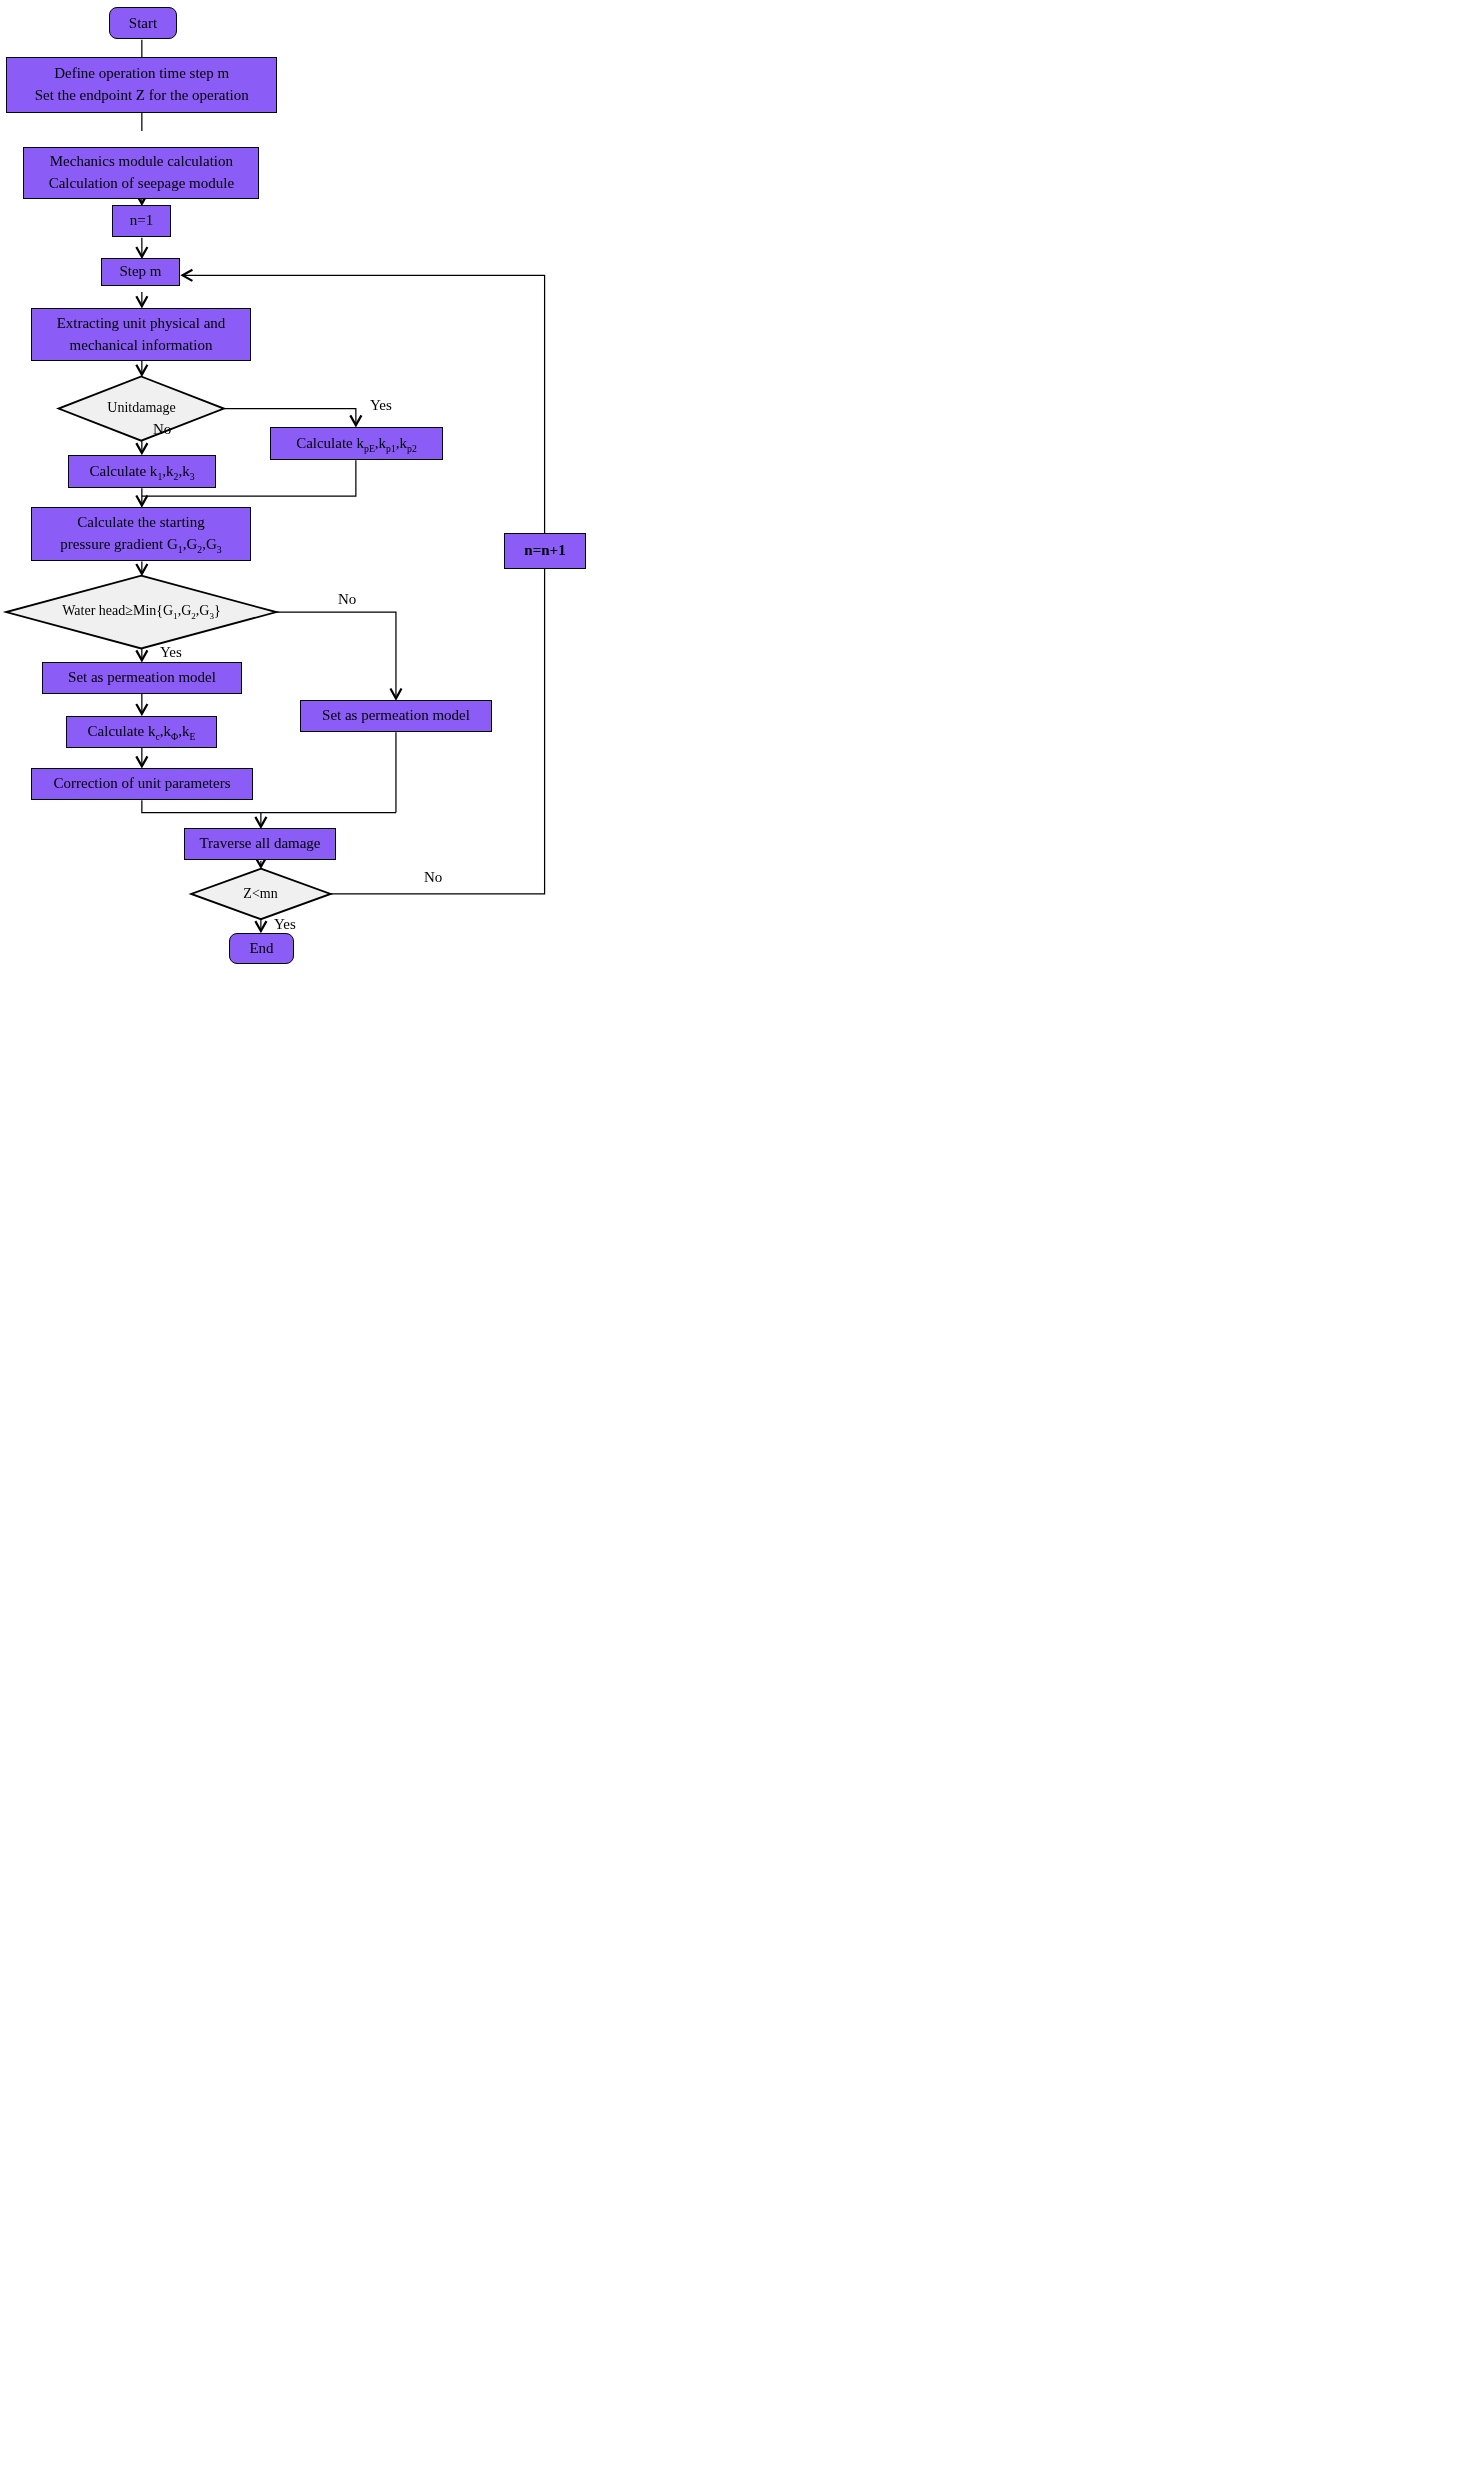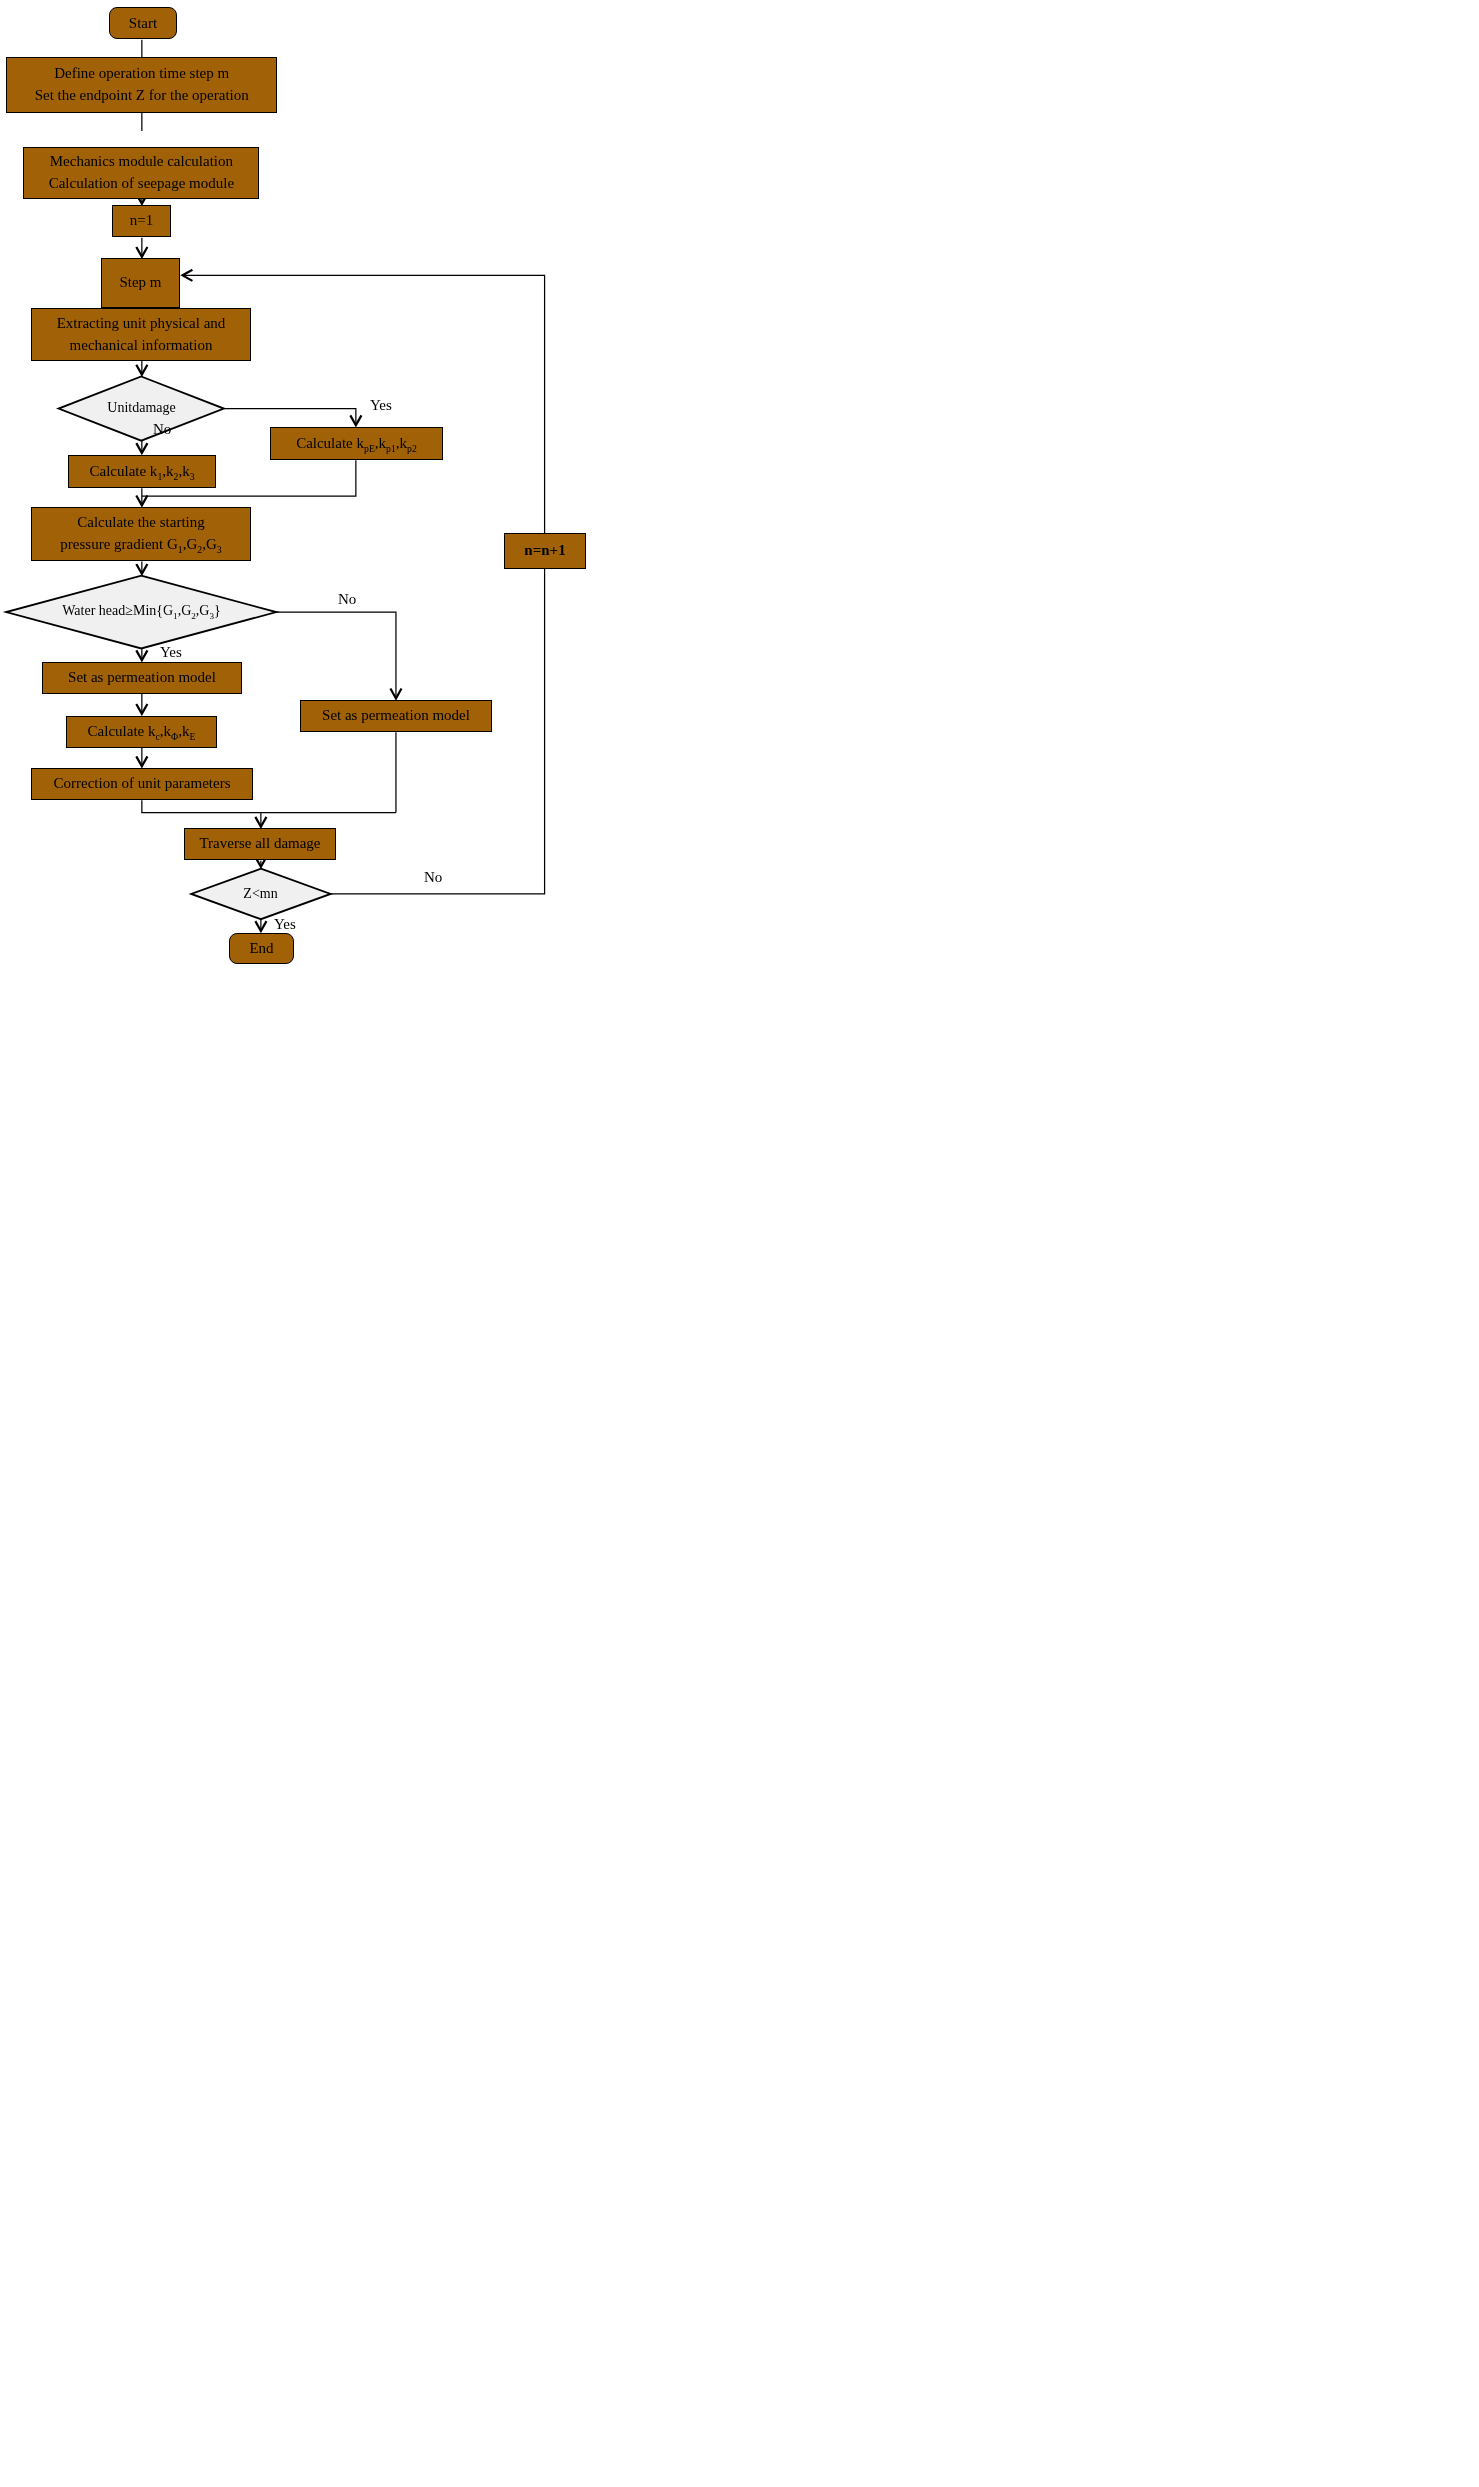--- a/index.html
+++ b/index.html
@@ -9,21 +9,21 @@
     background:#ffffff;
     font-family:"Liberation Serif","DejaVu Serif",serif;
     color:#000;
     overflow:hidden;
   }
   .wires{position:absolute;left:0;top:0;}
   .wire{stroke:#000;stroke-width:2;fill:none;}
   .shape{fill:#f0f0f0;stroke:#000;stroke-width:3;}
   .node{
     position:absolute;box-sizing:border-box;
-    background:#a16207;border:1.9px solid #000;
+    background:#8b5cf6;border:1.9px solid #000;
     display:flex;flex-direction:column;
     align-items:center;justify-content:center;
     text-align:center;font-size:15px;line-height:1.45;
   }
   .terminator{border-radius:8px;}
   .bold{font-weight:700;}
   .dtext{
     position:absolute;display:flex;
     align-items:center;justify-content:center;text-align:center;
     font-size:14px;line-height:1.45;pointer-events:none;
@@ -87,21 +87,21 @@
 
   <div class="node" style="left:23.4px;top:147px;width:236px;height:52px">
     <span class="ln">Mechanics module calculation</span>
     <span class="ln">Calculation of seepage module</span>
   </div>
 
   <div class="node" style="left:112px;top:205px;width:59px;height:32px">
     <span>n=1</span>
   </div>
 
-  <div class="node" style="left:101px;top:258px;width:79px;height:50px">
+  <div class="node" style="left:101px;top:258px;width:79px;height:28px">
     <span>Step m</span>
   </div>
 
   <div class="node" style="left:31px;top:308px;width:220px;height:53px">
     <span class="ln">Extracting unit physical and</span>
     <span class="ln">mechanical information</span>
   </div>
 
   <div class="dtext" style="left:80px;top:379px;width:123px;height:59px">
     <span class="ln">Unit</span>

